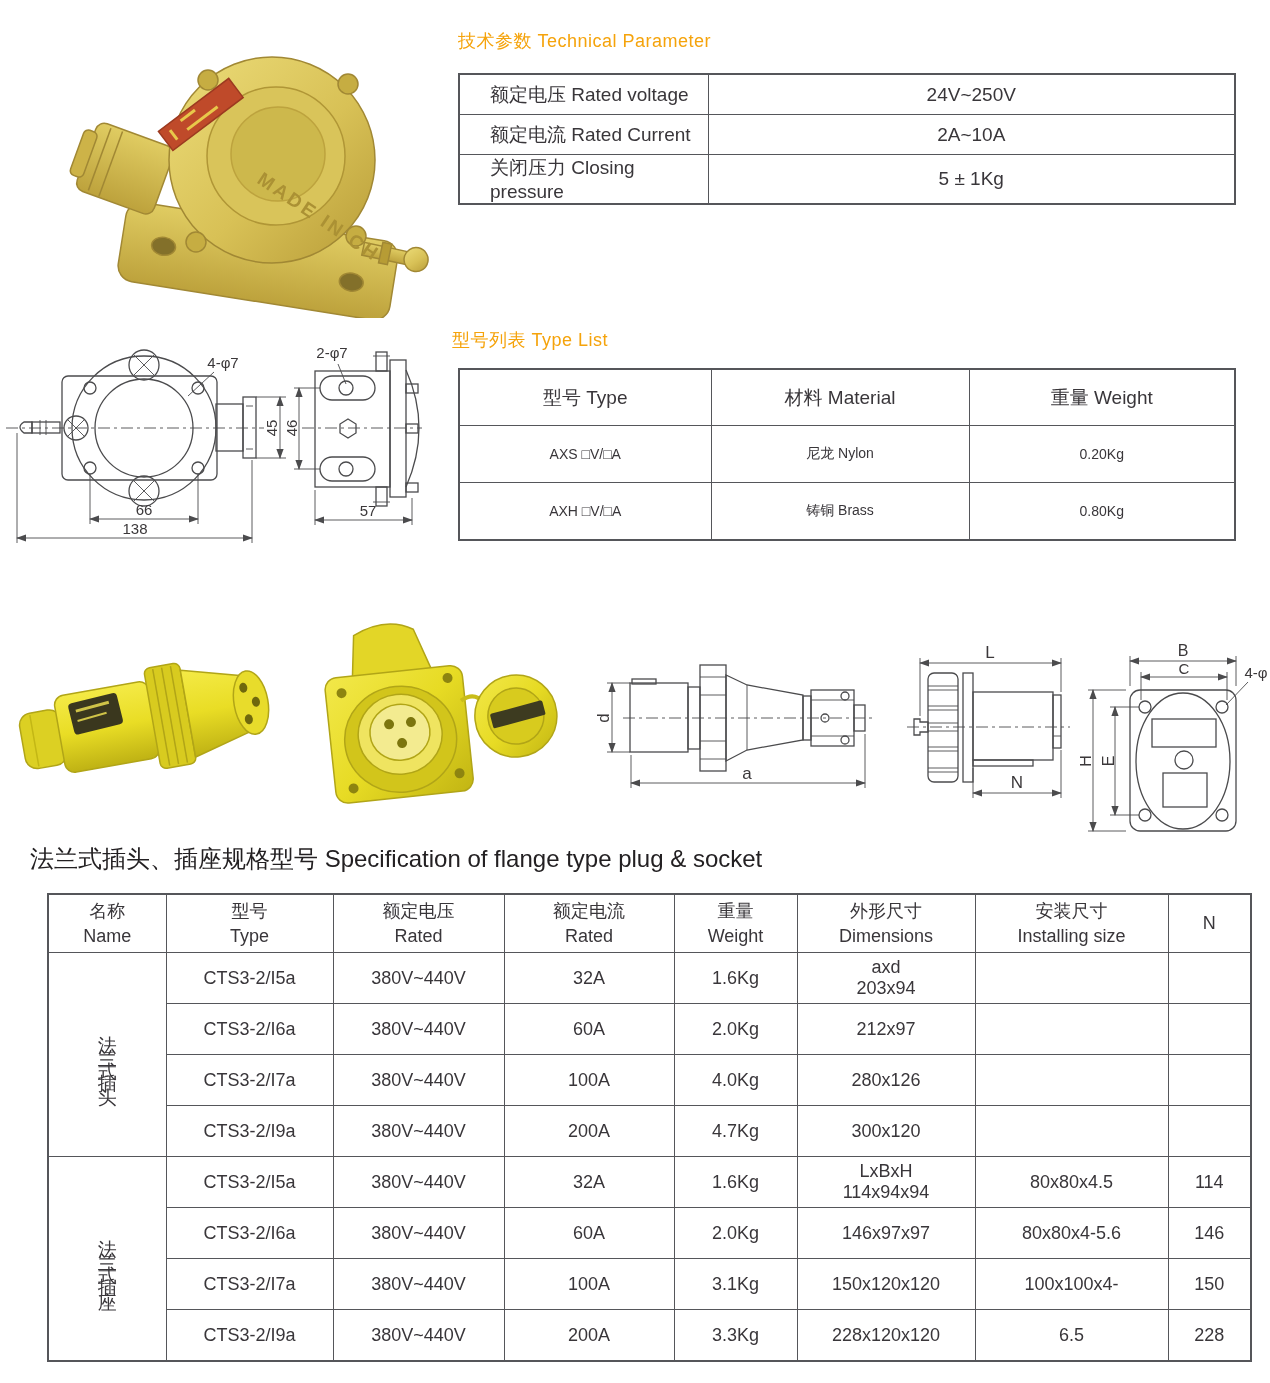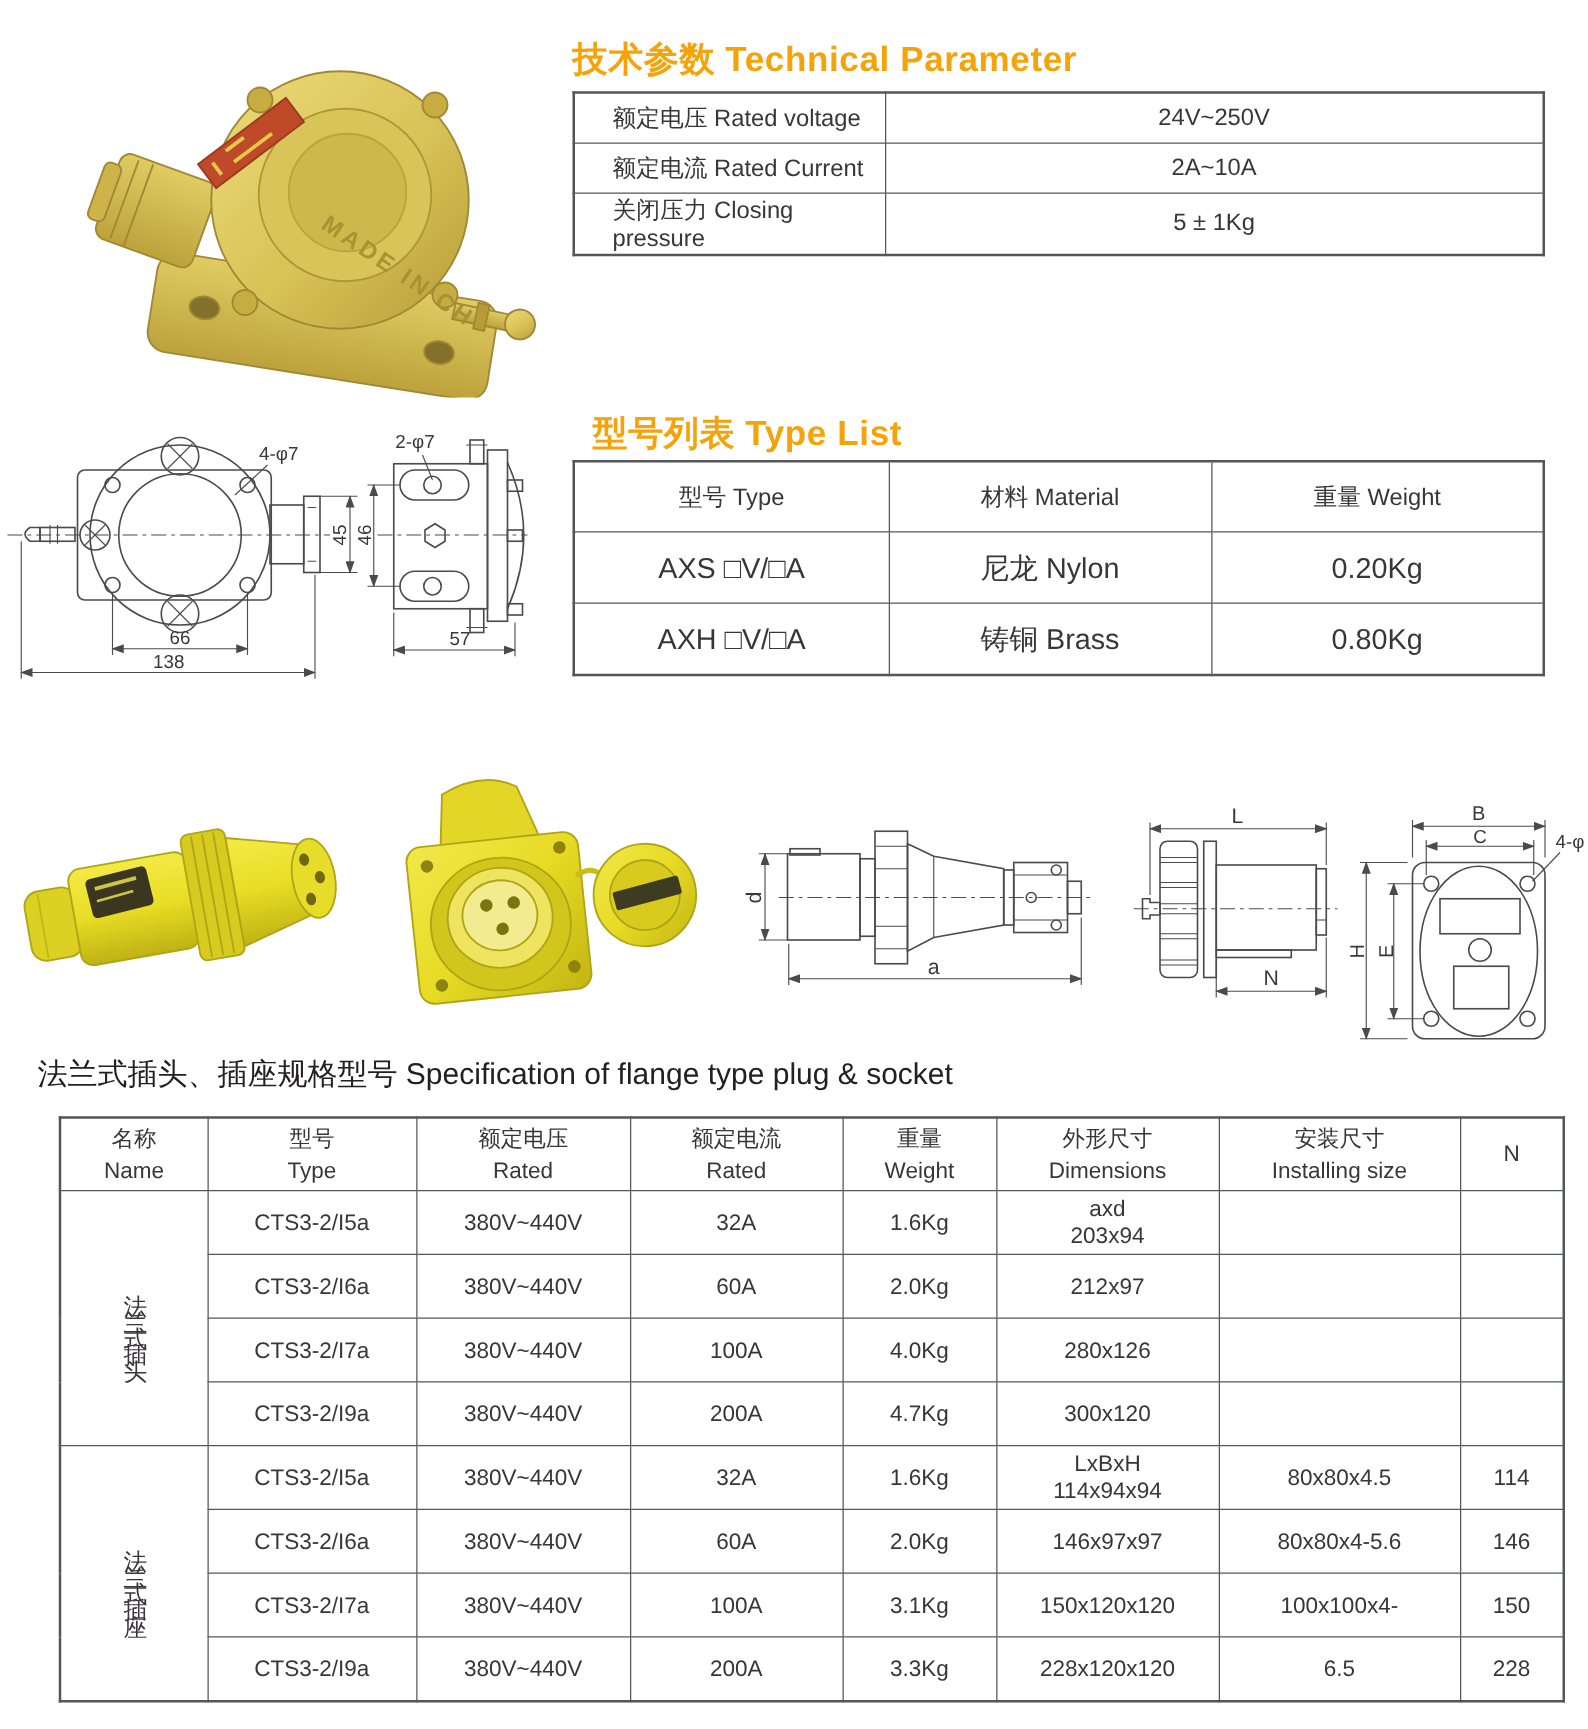--- a/index.html
+++ b/index.html
@@ -1,32 +1,32 @@
 <!DOCTYPE html>
 <html><head>
 <meta charset="utf-8">
 <style>
   html,body{margin:0;padding:0;background:#ffffff;}
   .page{position:relative;width:1270px;height:1383px;background:#ffffff;overflow:hidden;
         font-family:"Liberation Sans","DejaVu Sans",sans-serif;color:#2e2b2c;}
   .abs{position:absolute;}
-  .sec-title{font-size:28px;font-weight:700;color:#F5A30B;letter-spacing:0.5px;white-space:nowrap;}
+  .sec-title{font-size:18px;font-weight:400;color:#F5A30B;letter-spacing:0.5px;white-space:nowrap;}
   .spec-title{font-size:24px;font-weight:400;color:#232022;white-space:nowrap;text-align:right;}
 
   table.t{border-collapse:collapse;table-layout:fixed;border:2px solid #55565a;}
   table.t td,table.t th{border:1px solid #55565a;font-weight:400;color:#39363a;
         text-align:center;vertical-align:middle;padding:0;overflow:hidden;}
 
   
   .tech td{height:39px;font-size:19px;}
   .tech td.lbl{text-align:left;padding-left:30px;}
 
   
   .tl th{height:55px;font-size:19px;}
-  .tl td{height:56px;font-size:23px;}
+  .tl td{height:56px;font-size:14px;}
 
   
   .spec th{height:57px;font-size:18px;line-height:1.35;}
   .spec td{height:50px;font-size:18px;}
   .spec .pre{white-space:pre-line;line-height:1.15;}
   .vname{writing-mode:vertical-rl;text-orientation:upright;letter-spacing:13px;
          font-size:19px;display:inline-block;}
 
   
   .dtxt{font-size:15px;fill:#3b383a;text-anchor:middle;font-family:"Liberation Sans","DejaVu Sans",sans-serif;}
@@ -191,21 +191,21 @@
       <line x1="297" y1="48" x2="297" y2="129" class="thin" marker-start="url(#as1)" marker-end="url(#ae1)"></line>
       <text transform="rotate(-90 291 88)" x="291" y="92" class="dtxt">46</text>
 
       <line x1="313" y1="150" x2="313" y2="185" class="thin"></line>
         <line x1="410" y1="158" x2="410" y2="185" class="thin"></line>
       <line x1="313" y1="180" x2="410" y2="180" class="thin" marker-start="url(#as1)" marker-end="url(#ae1)"></line>
       <text x="366" y="176" class="dtxt">57</text>
     </g>
   </svg>
 
-  <div class="abs sec-title" style="left:474px;top:328px">型号列表 Type List</div>
+  <div class="abs sec-title" style="left:452px;top:328px">型号列表 Type List</div>
 
   <table class="abs t tl" style="left:458px;top:368px;width:776px">
     <colgroup>
         <col style="width:252px">
         <col style="width:258px">
         <col style="width:266px">
       </colgroup>
     <thead>
       <tr>
         <th>型号 Type</th>

